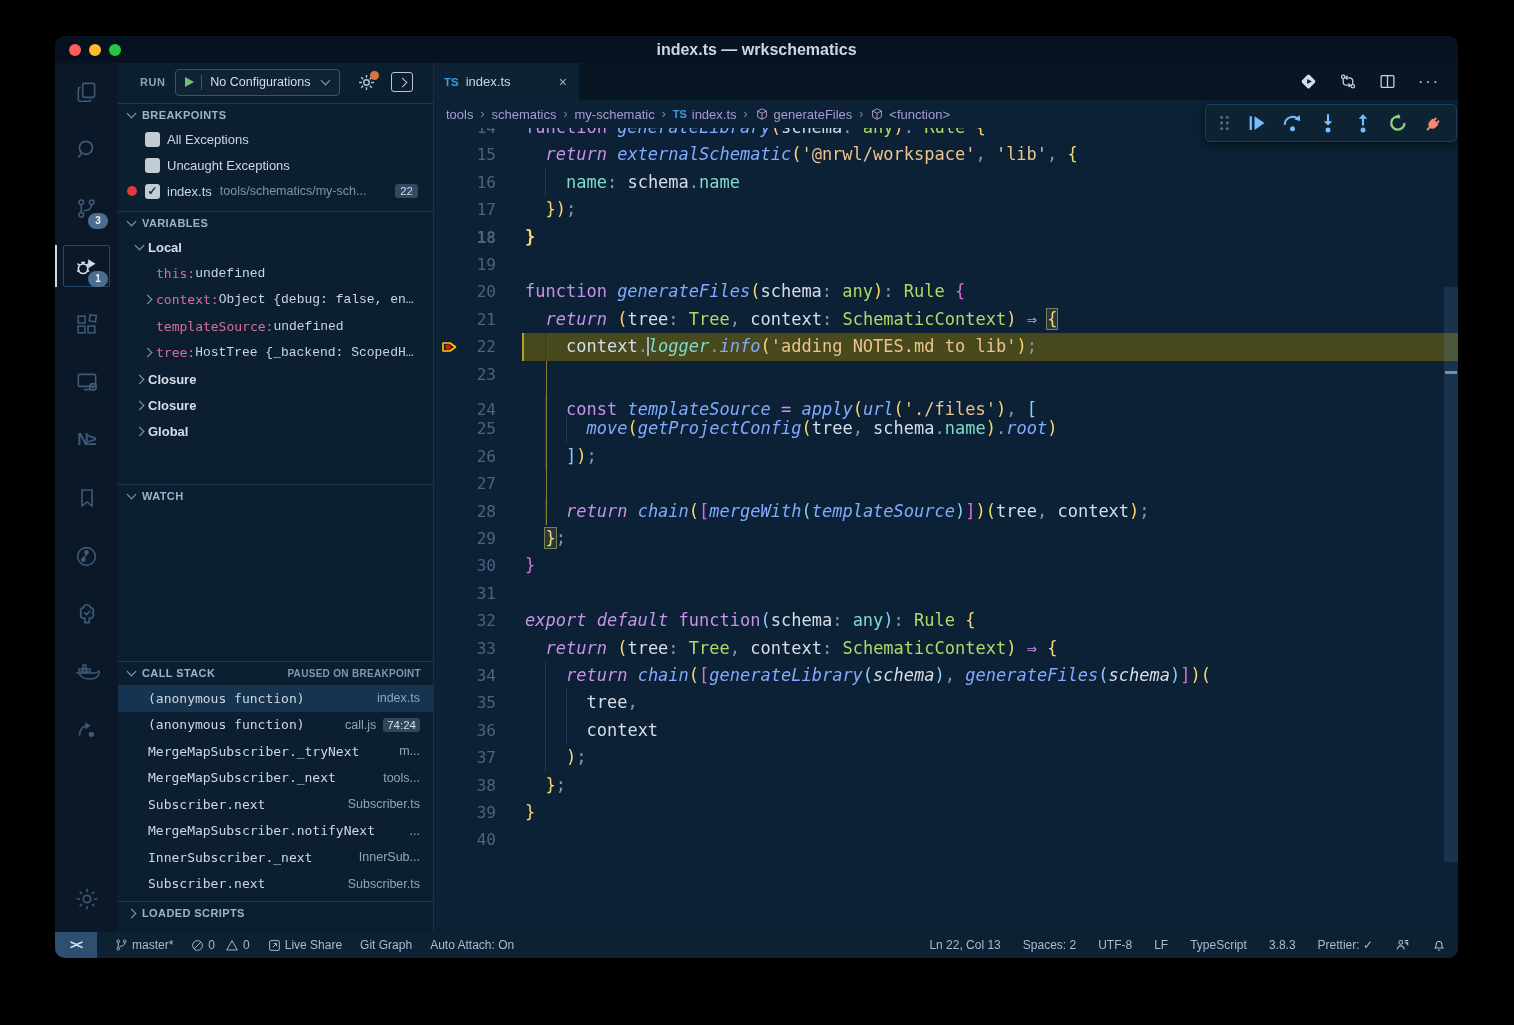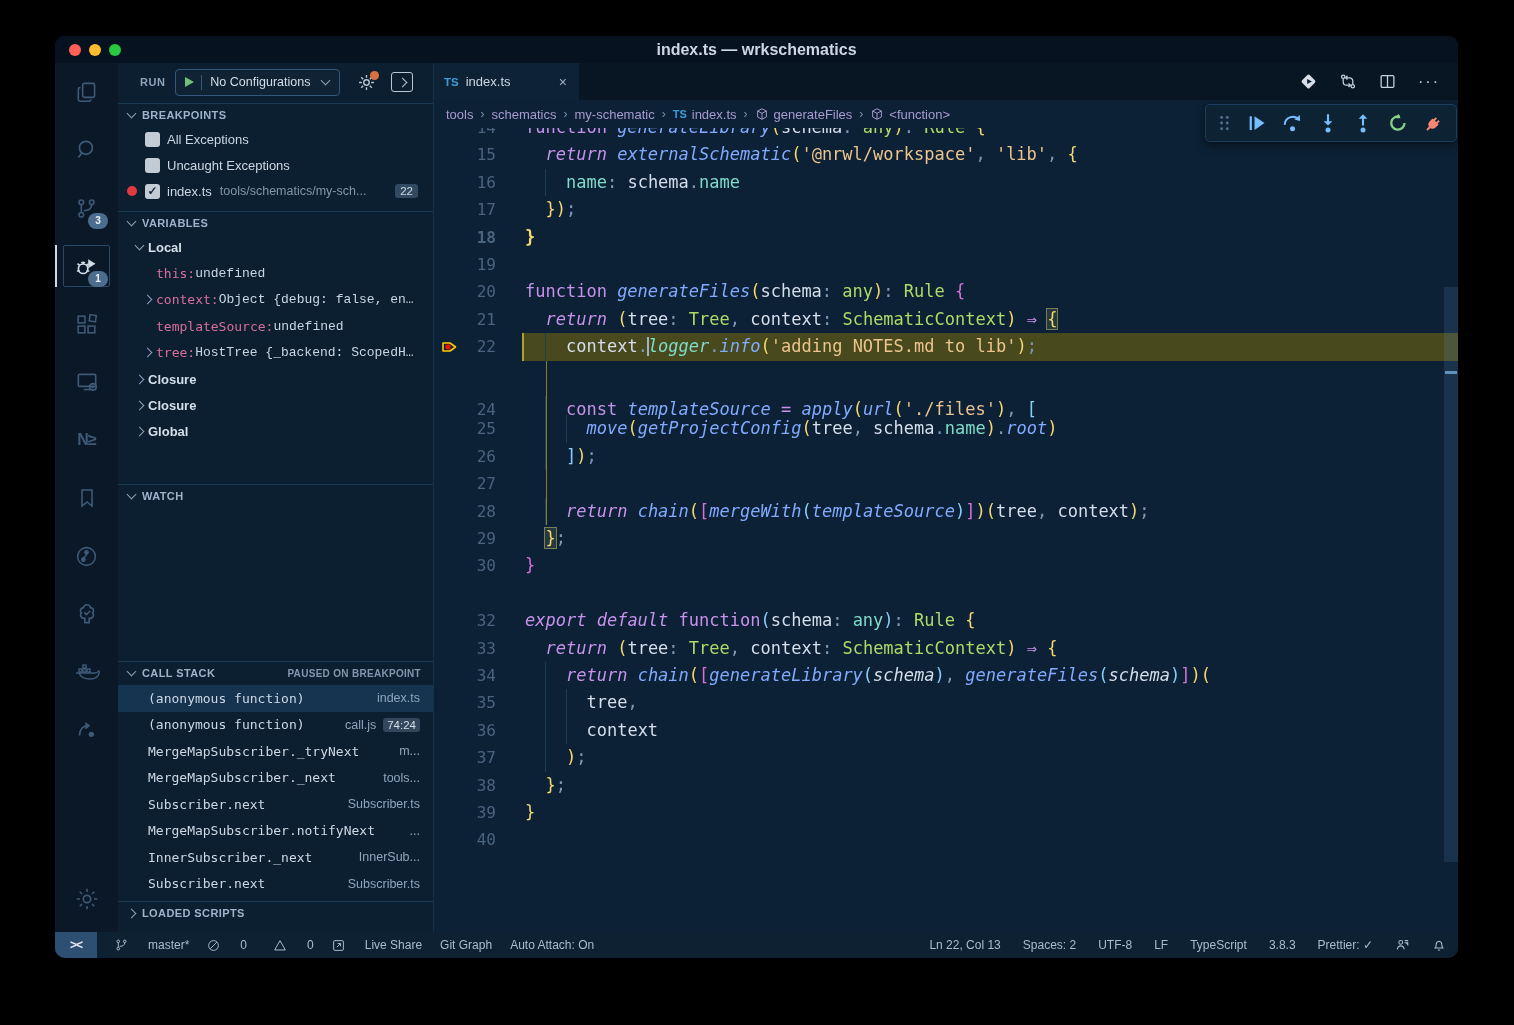--- a/index.html
+++ b/index.html
@@ -102,21 +102,21 @@
   .dbgbar{position:absolute;top:41px;right:1px;width:252px;height:38px;background:#0d2233;border:1px solid #1c3e5e;
     border-radius:5px;box-shadow:0 3px 10px rgba(0,0,0,.5);z-index:8;display:flex;align-items:center;justify-content:space-around;padding:0 4px;box-sizing:border-box;}
   .ruler{position:absolute;top:65px;right:0;width:14px;bottom:0;z-index:4;}
   .ruler-slider{position:absolute;left:0;right:0;background:rgba(100,150,200,.16);}
   .ruler-tick{position:absolute;left:1px;right:1px;height:3px;background:#5f93bd;}
   
   .statusbar{position:absolute;left:0;bottom:0;right:0;height:26px;background:#0d2132;display:flex;align-items:center;
     font-size:12px;color:#a9bcd0;z-index:20;}
   .sb-remote{width:42px;height:26px;background:#2d4f72;color:#e6edf4;display:flex;align-items:center;justify-content:center;
     font-weight:bold;letter-spacing:-1px;font-size:12px;flex:none;}
-  .sb-item{display:flex;align-items:center;gap:20px;margin-left:18px;white-space:nowrap;}
+  .sb-item{display:flex;align-items:center;gap:4px;margin-left:18px;white-space:nowrap;}
   .sb-right{margin-left:auto;display:flex;align-items:center;gap:0;padding-right:12px;}
   .sb-right .sb-item{margin-left:22px;}
   svg{display:block;}
 </style>
 </head>
 <body>
 
 <div class="window">
   <div class="titlebar">
     <span class="tl" style="left:14px;background:#ff5f57"></span>
@@ -567,20 +567,24 @@
             <div class="cl-hl"></div>
             <span class="cl-icon">
               <svg width="18" height="16" viewBox="0 0 18 16">
                 <path d="M2 4h7l5.5 4L9 12H2z" fill="none" stroke="#ffcc00" stroke-width="1.6" stroke-linejoin="round"></path>
                 <circle cx="7" cy="8" r="2.7" fill="#e51400"></circle>
               </svg>
             </span>
             <span class="cl-gutter">22</span>
             <span class="cl-text"><span class="tk-in0">  </span><span class="tk-in">  </span><span class="tk-v">context</span><span class="tk-p">.</span><span class="tk-cu"></span><span class="tk-pri">logger</span><span class="tk-p">.</span><span class="tk-f">info</span><span class="tk-bg">(</span><span class="tk-s">'adding NOTES.md to lib'</span><span class="tk-bg">)</span><span class="tk-p">;</span></span>
           </div>
+          <div class="cl" style="top: 232.6px;">
+            <span class="cl-gutter">23</span>
+            <span class="cl-text"></span>
+          </div>
           <div class="cl" style="top: 268px;">
             <span class="cl-gutter">24</span>
             <span class="cl-text"><span class="tk-in0">  </span><span class="tk-in">  </span><span class="tk-k">const</span><span class="tk-v"> </span><span class="tk-f">templateSource</span><span class="tk-v"> </span><span class="tk-op">=</span><span class="tk-v"> </span><span class="tk-f">apply</span><span class="tk-bg">(</span><span class="tk-f">url</span><span class="tk-bg">(</span><span class="tk-s">'./files'</span><span class="tk-bg">)</span><span class="tk-p">, </span><span class="tk-bb">[</span></span>
           </div>
           <div class="cl" style="top: 287.4px;">
             <span class="cl-gutter">25</span>
             <span class="cl-text"><span class="tk-in0">  </span><span class="tk-in">  </span><span class="tk-in">  </span><span class="tk-f">move</span><span class="tk-bg">(</span><span class="tk-f">getProjectConfig</span><span class="tk-bg">(</span><span class="tk-v">tree</span><span class="tk-p">, </span><span class="tk-v">schema</span><span class="tk-p">.</span><span class="tk-pr">name</span><span class="tk-bg">)</span><span class="tk-p">.</span><span class="tk-f">root</span><span class="tk-bg">)</span></span>
           </div>
           <div class="cl" style="top: 314.8px;">
             <span class="cl-gutter">26</span>
@@ -594,20 +598,24 @@
             <span class="cl-gutter">28</span>
             <span class="cl-text"><span class="tk-in0">  </span><span class="tk-in">  </span><span class="tk-ki">return</span><span class="tk-v"> </span><span class="tk-f">chain</span><span class="tk-bg">(</span><span class="tk-bo">[</span><span class="tk-f">mergeWith</span><span class="tk-bb">(</span><span class="tk-f">templateSource</span><span class="tk-bb">)</span><span class="tk-bo">]</span><span class="tk-bg">)</span><span class="tk-bg">(</span><span class="tk-v">tree</span><span class="tk-p">, </span><span class="tk-v">context</span><span class="tk-bg">)</span><span class="tk-p">;</span></span>
           </div>
           <div class="cl" style="top: 397px;">
             <span class="cl-gutter">29</span>
             <span class="cl-text"><span class="tk-in0">  </span><span class="tk-bg tk-m">}</span><span class="tk-p">;</span></span>
           </div>
           <div class="cl" style="top: 424.4px;">
             <span class="cl-gutter">30</span>
             <span class="cl-text"><span class="tk-bo">}</span></span>
+          </div>
+          <div class="cl" style="top: 451.8px;">
+            <span class="cl-gutter">31</span>
+            <span class="cl-text"></span>
           </div>
           <div class="cl" style="top: 479.2px;">
             <span class="cl-gutter">32</span>
             <span class="cl-text"><span class="tk-ki">export</span><span class="tk-v"> </span><span class="tk-ki">default</span><span class="tk-v"> </span><span class="tk-k">function</span><span class="tk-bb">(</span><span class="tk-v">schema</span><span class="tk-p">: </span><span class="tk-tyc">any</span><span class="tk-bb">)</span><span class="tk-p">: </span><span class="tk-ty">Rule</span><span class="tk-v"> </span><span class="tk-bg">{</span></span>
           </div>
           <div class="cl" style="top: 506.6px;">
             <span class="cl-gutter">33</span>
             <span class="cl-text"><span class="tk-in0">  </span><span class="tk-ki">return</span><span class="tk-v"> </span><span class="tk-bg">(</span><span class="tk-v">tree</span><span class="tk-p">: </span><span class="tk-ty">Tree</span><span class="tk-p">, </span><span class="tk-v">context</span><span class="tk-p">: </span><span class="tk-ty">SchematicContext</span><span class="tk-bg">)</span><span class="tk-v"> </span><span class="tk-ar">⇒</span><span class="tk-v"> </span><span class="tk-bg">{</span></span>
           </div>
           <div class="cl" style="top: 534px;">

